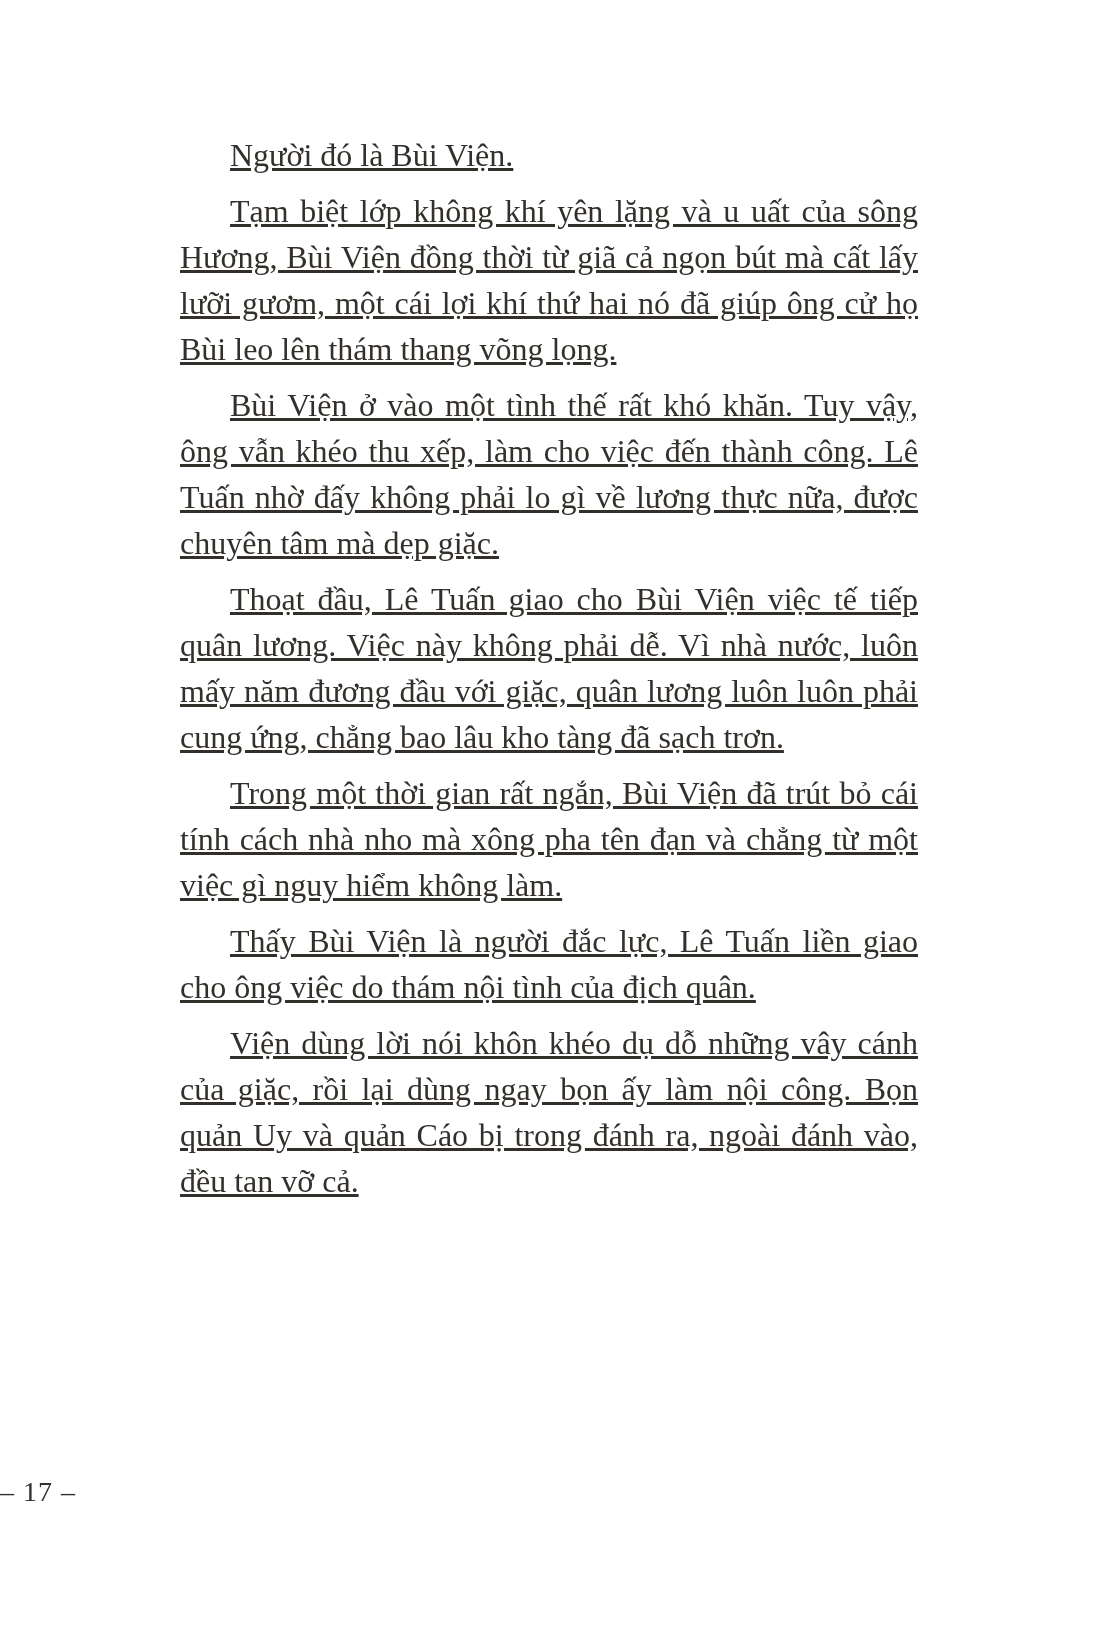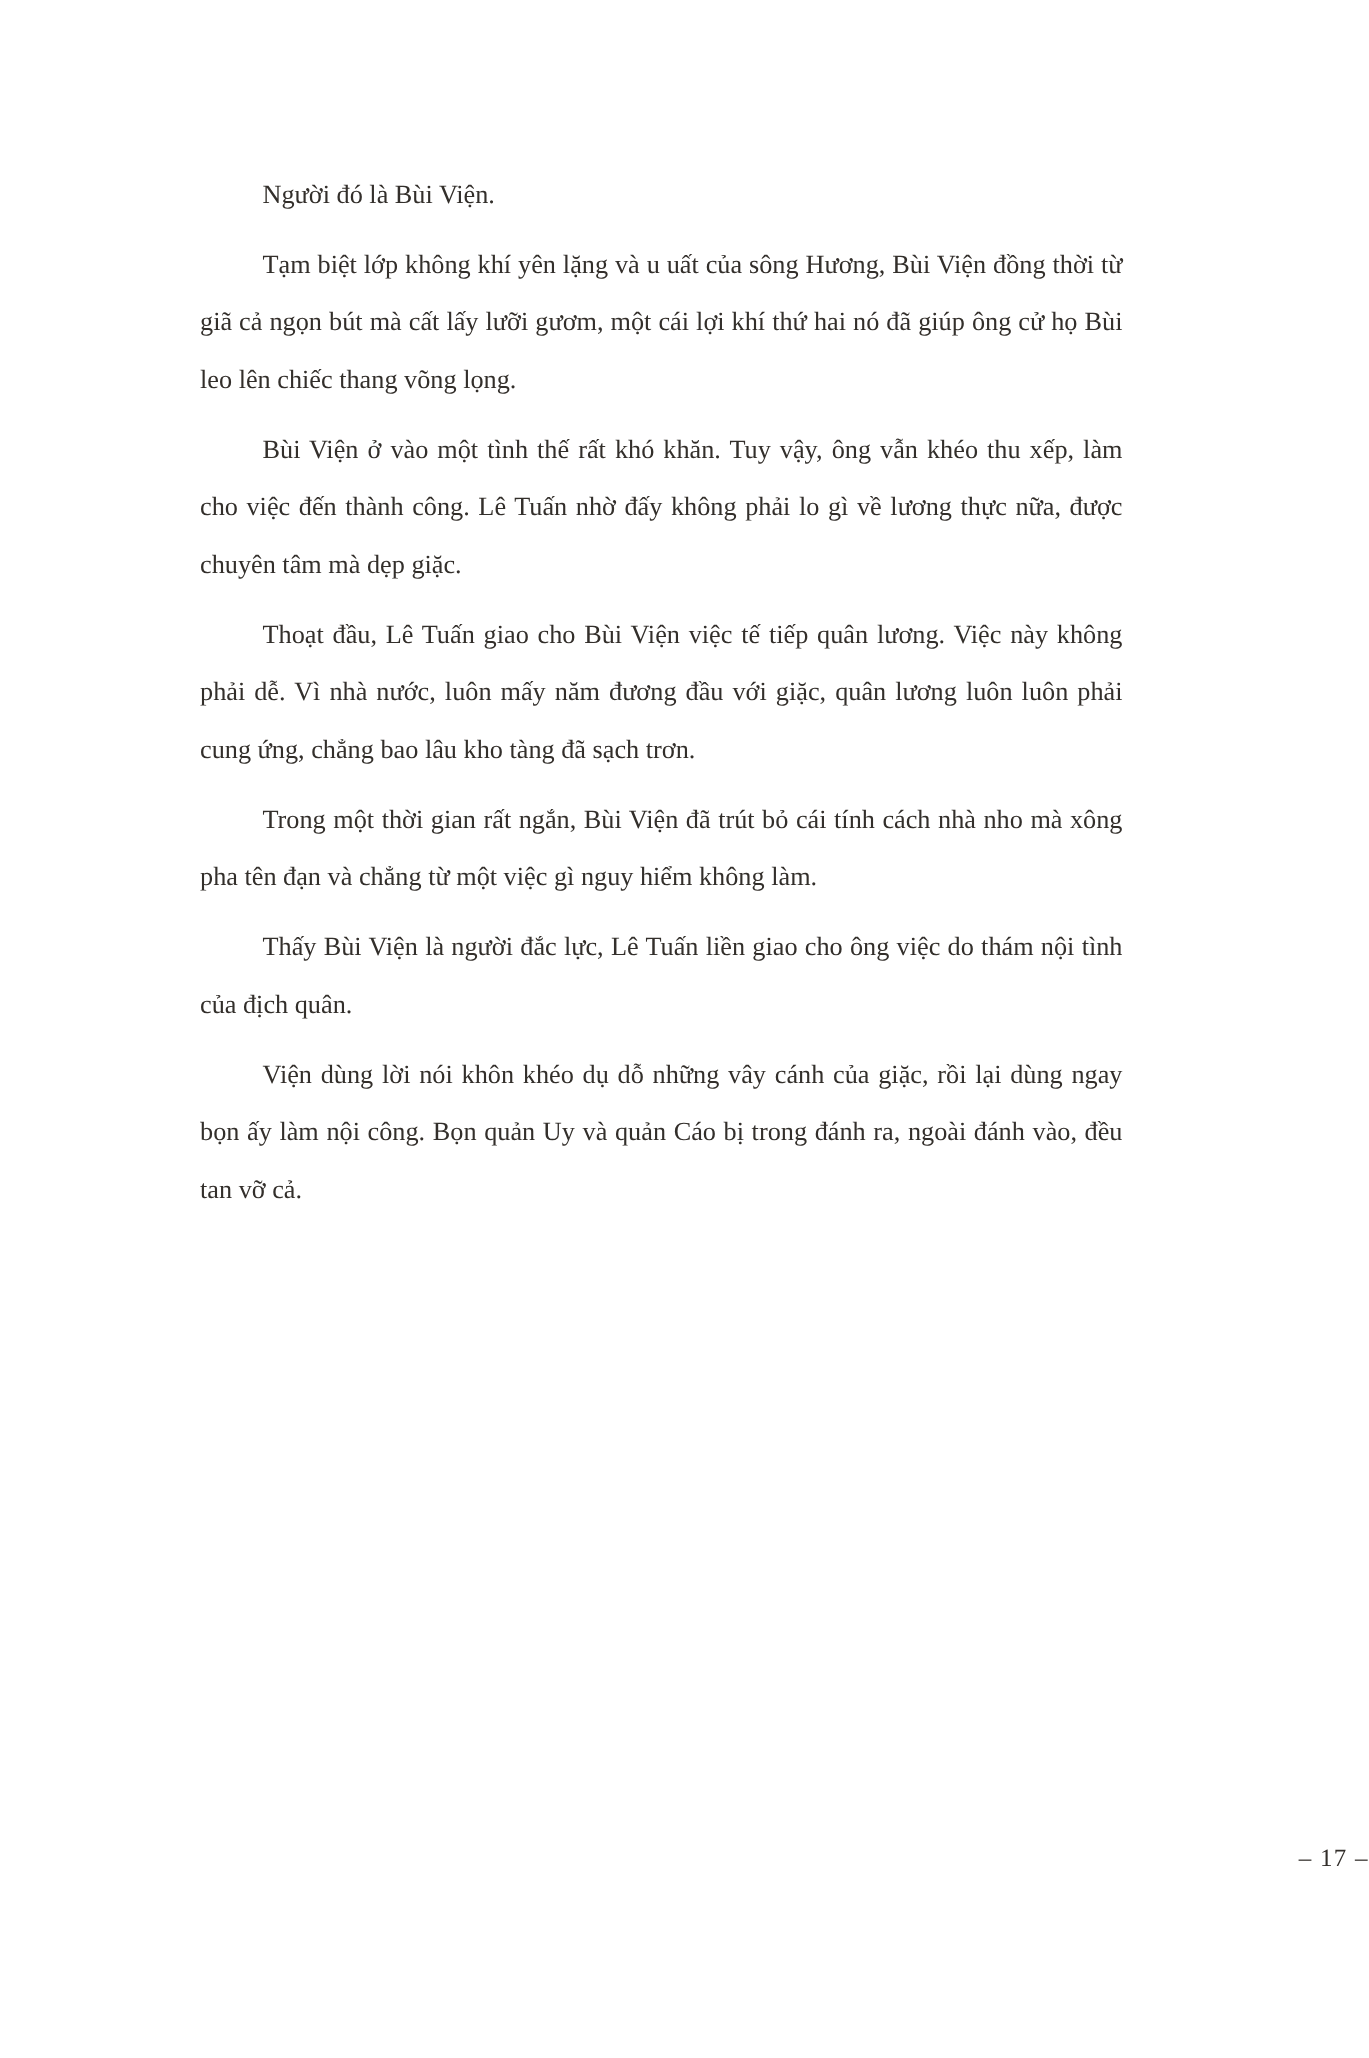--- a/index.html
+++ b/index.html
@@ -15,50 +15,51 @@
     position: relative;
     width: 1095px;
     height: 1646px;
     background: #ffffff;
     overflow: hidden;
     font-family: "Liberation Serif", "DejaVu Serif", serif;
     color: #332f2b;
   }
   .text-block {
     position: absolute;
-    left: 160px;
+    left: 180px;
     top: 132px;
     width: 738px;
-    font-size: 21px;
+    font-size: 32px;
     line-height: 46px;
     text-align: justify;
     text-justify: inter-word;
+    text-decoration: underline;
   }
   .text-block p {
     margin: 0 0 10px 0;
     text-indent: 50px;
   }
   .page-number {
     position: absolute;
     left: 0;
     top: 1476px;
     width: 100%;
-    text-align: right;
-    font-size: 20px;
+    text-align: left;
+    font-size: 28px;
     letter-spacing: 1px;
     color: #332f2b;
   }
 </style>
 </head>
 <body>
 
 <div class="page">
   <div class="text-block">
     <p>Người đó là Bùi Viện.</p>
-    <p>Tạm biệt lớp không khí yên lặng và u uất của sông Hương, Bùi Viện đồng thời từ giã cả ngọn bút mà cất lấy lưỡi gươm, một cái lợi khí thứ hai nó đã giúp ông cử họ Bùi leo lên chiếc thang võng lọng.</p>
+    <p>Tạm biệt lớp không khí yên lặng và u uất của sông Hương, Bùi Viện đồng thời từ giã cả ngọn bút mà cất lấy lưỡi gươm, một cái lợi khí thứ hai nó đã giúp ông cử họ Bùi leo lên thám thang võng lọng.</p>
     <p>Bùi Viện ở vào một tình thế rất khó khăn. Tuy vậy, ông vẫn khéo thu xếp, làm cho việc đến thành công. Lê Tuấn nhờ đấy không phải lo gì về lương thực nữa, được chuyên tâm mà dẹp giặc.</p>
     <p>Thoạt đầu, Lê Tuấn giao cho Bùi Viện việc tế tiếp quân lương. Việc này không phải dễ. Vì nhà nước, luôn mấy năm đương đầu với giặc, quân lương luôn luôn phải cung ứng, chẳng bao lâu kho tàng đã sạch trơn.</p>
     <p>Trong một thời gian rất ngắn, Bùi Viện đã trút bỏ cái tính cách nhà nho mà xông pha tên đạn và chẳng từ một việc gì nguy hiểm không làm.</p>
     <p>Thấy Bùi Viện là người đắc lực, Lê Tuấn liền giao cho ông việc do thám nội tình của địch quân.</p>
     <p>Viện dùng lời nói khôn khéo dụ dỗ những vây cánh của giặc, rồi lại dùng ngay bọn ấy làm nội công. Bọn quản Uy và quản Cáo bị trong đánh ra, ngoài đánh vào, đều tan vỡ cả.</p>
   </div>
   <div class="page-number">– 17 –</div>
 </div>
 
 </body></html>

